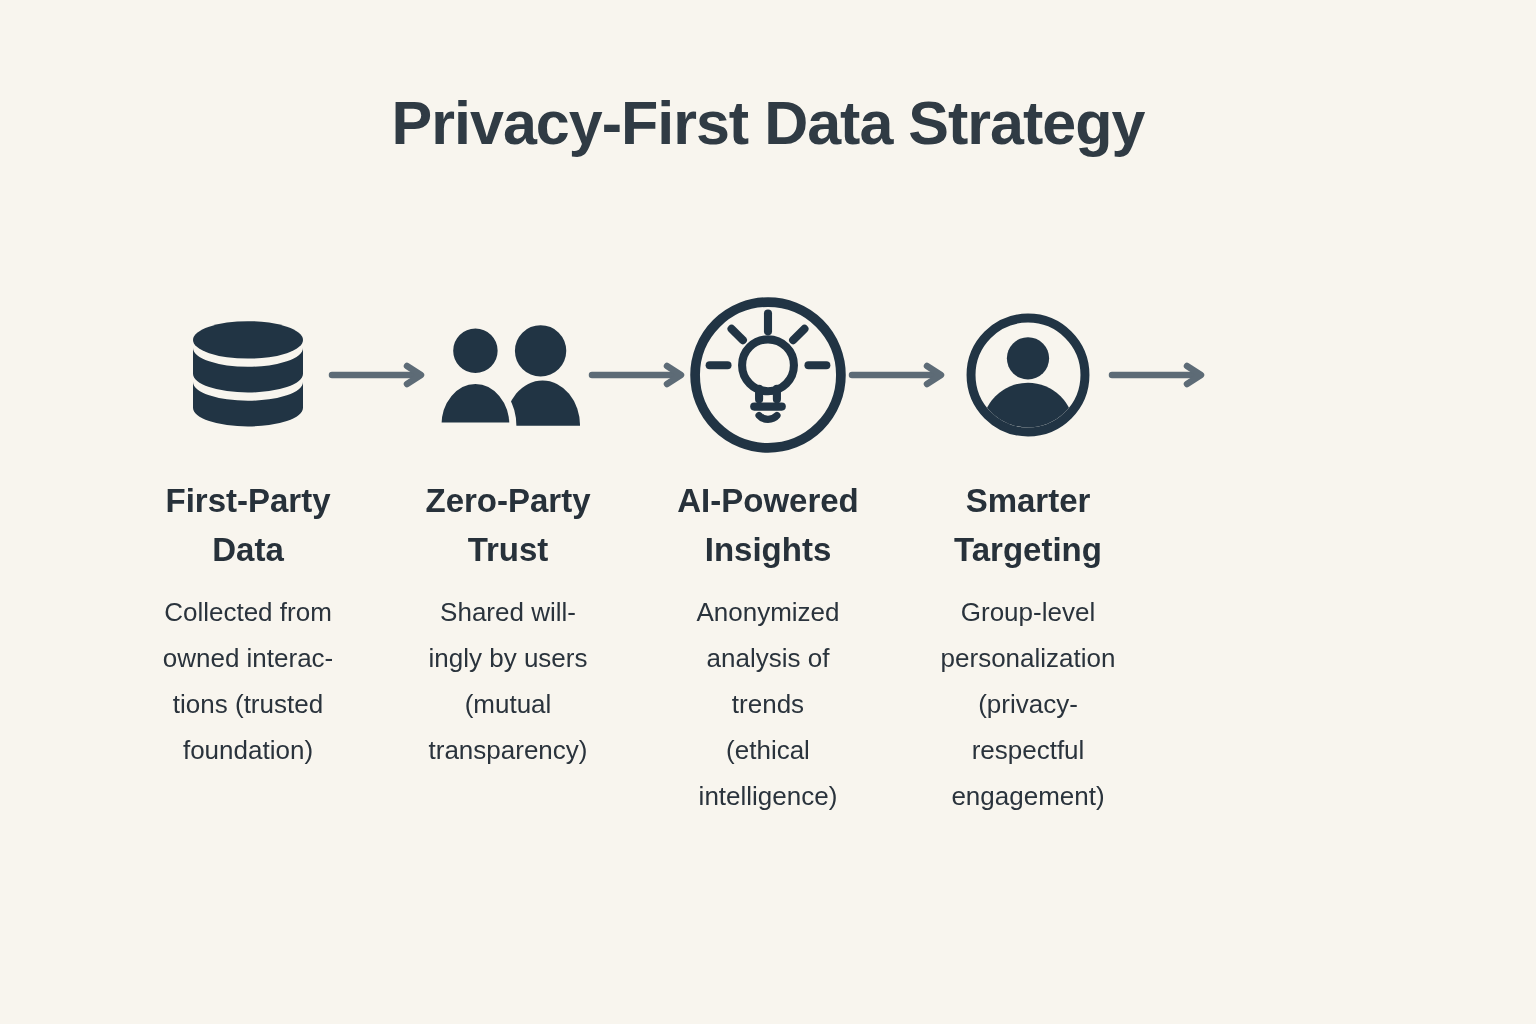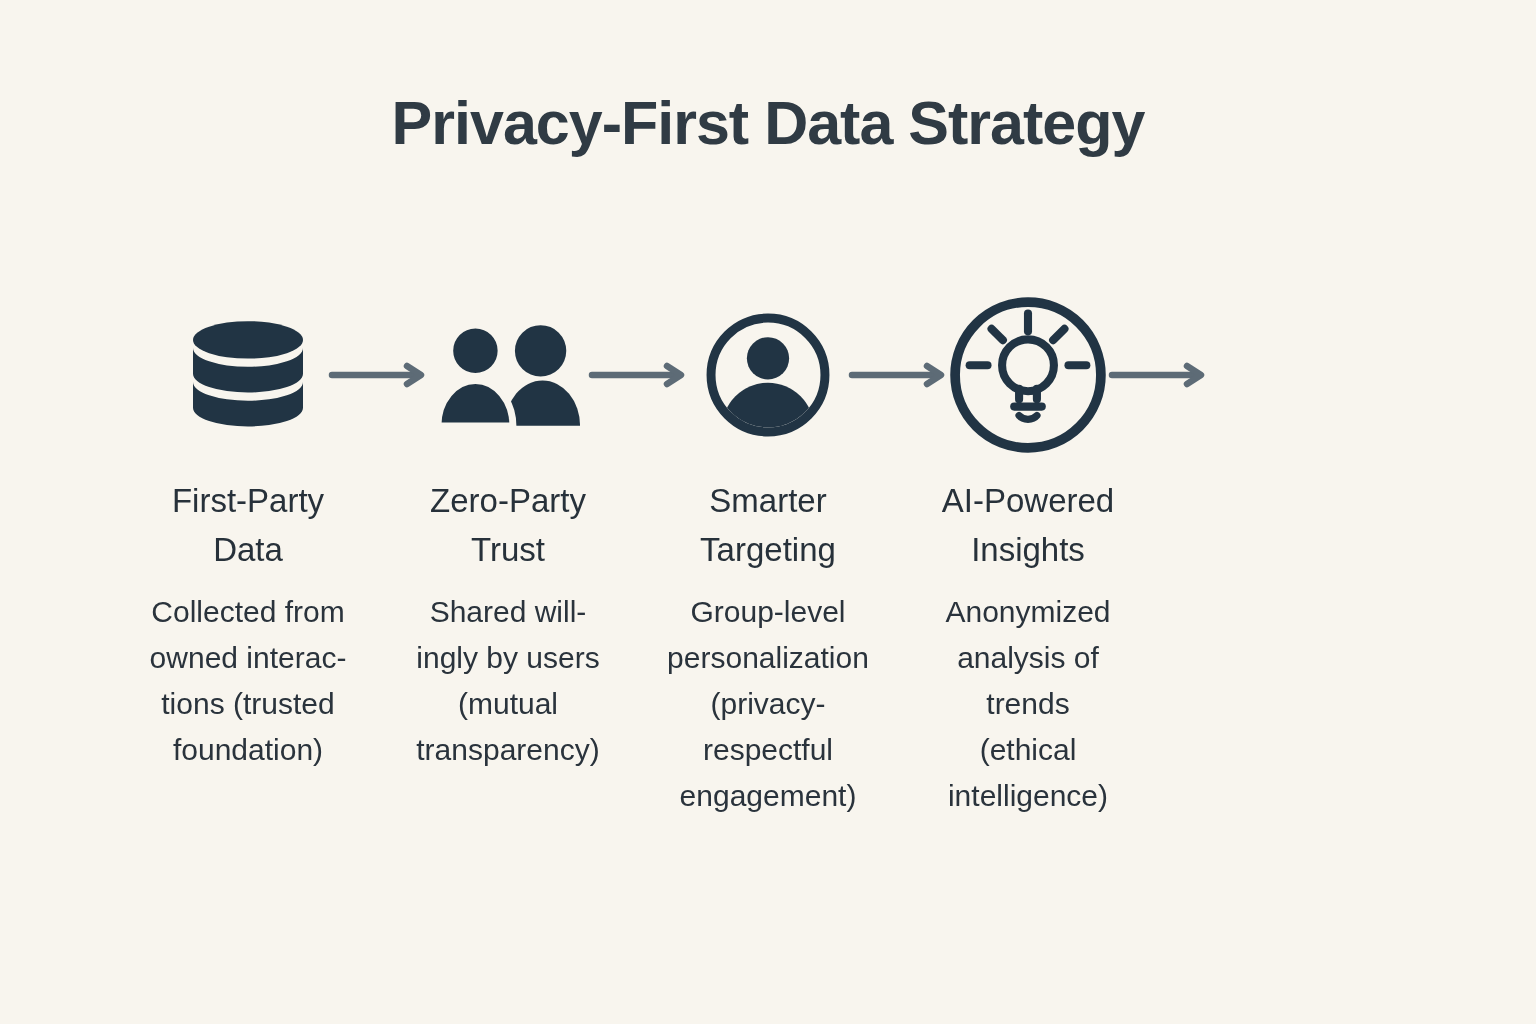--- a/index.html
+++ b/index.html
@@ -37,29 +37,29 @@
   }
   .icon-area {
     height: 170px;
     display: flex;
     align-items: center;
     justify-content: center;
   }
   .stage-title {
     margin: 16px 0 0 0;
     font-size: 33px;
-    font-weight: normal;
+    font-weight: bold;
     line-height: 49px;
     text-align: center;
     color: #27313a;
     white-space: pre-line;
   }
   .stage-desc {
     margin: 15px 0 0 0;
-    font-size: 30px;
+    font-size: 26px;
     line-height: 46px;
     text-align: center;
     color: #2a333c;
     white-space: pre-line;
   }
 
   .flow-arrow {
     position: absolute;
     top: 72px;
     width: 104px;
@@ -115,20 +115,46 @@
               </g>
             </svg>
           </span>
         </div>
         <h2 class="stage-title">Zero-Party
 Trust</h2>
         <p class="stage-desc">Shared will-
 ingly by users
 (mutual
 transparency)</p>
+      </div>
+
+      <div class="column">
+        <div class="icon-area">
+          <span>
+            <svg width="162" height="162" viewBox="0 0 100 100" fill="none" stroke="#213444" stroke-linecap="round">
+              <circle cx="50" cy="50" r="45" stroke-width="6"></circle>
+              <circle cx="50" cy="44" r="16" stroke-width="5"></circle>
+              <path d="M44.5 58.5 V65 M55.5 58.5 V65" stroke-width="5"></path>
+              <path d="M41.5 69.5 H58.5" stroke-width="5"></path>
+              <path d="M44.5 75 a6.5 5 0 0 0 11 0" stroke-width="4.5"></path>
+              <path d="M50 12 V23" stroke-width="5"></path>
+              <path d="M27.5 21.5 L34.5 28.5" stroke-width="5"></path>
+              <path d="M72.5 21.5 L65.5 28.5" stroke-width="5"></path>
+              <path d="M14 44 H25" stroke-width="5"></path>
+              <path d="M86 44 H75" stroke-width="5"></path>
+            </svg>
+          </span>
+        </div>
+        <h2 class="stage-title">AI-Powered
+Insights</h2>
+        <p class="stage-desc">Anonymized
+analysis of
+trends
+(ethical
+intelligence)</p>
       </div>
 
       <div class="column">
         <div class="icon-area">
           <span>
             <svg width="128" height="128" viewBox="0 0 100 100">
               <defs>
                 <clipPath id="personClip">
                     <circle cx="50" cy="50" r="41"></circle>
                   </clipPath>
@@ -143,46 +169,20 @@
         </div>
         <h2 class="stage-title">Smarter
 Targeting</h2>
         <p class="stage-desc">Group-level
 personalization
 (privacy-
 respectful
 engagement)</p>
       </div>
 
-      <div class="column">
-        <div class="icon-area">
-          <span>
-            <svg width="162" height="162" viewBox="0 0 100 100" fill="none" stroke="#213444" stroke-linecap="round">
-              <circle cx="50" cy="50" r="45" stroke-width="6"></circle>
-              <circle cx="50" cy="44" r="16" stroke-width="5"></circle>
-              <path d="M44.5 58.5 V65 M55.5 58.5 V65" stroke-width="5"></path>
-              <path d="M41.5 69.5 H58.5" stroke-width="5"></path>
-              <path d="M44.5 75 a6.5 5 0 0 0 11 0" stroke-width="4.5"></path>
-              <path d="M50 12 V23" stroke-width="5"></path>
-              <path d="M27.5 21.5 L34.5 28.5" stroke-width="5"></path>
-              <path d="M72.5 21.5 L65.5 28.5" stroke-width="5"></path>
-              <path d="M14 44 H25" stroke-width="5"></path>
-              <path d="M86 44 H75" stroke-width="5"></path>
-            </svg>
-          </span>
-        </div>
-        <h2 class="stage-title">AI-Powered
-Insights</h2>
-        <p class="stage-desc">Anonymized
-analysis of
-trends
-(ethical
-intelligence)</p>
-      </div>
-
 
     </div>
 
     <span class="flow-arrow a1">
       <svg width="104" height="26" viewBox="0 0 104 26" fill="none" stroke="#5d6b76" stroke-width="6.5" stroke-linecap="round" stroke-linejoin="round">
         <path d="M6 13 H88"></path>
           <path d="M81 4 L95 13 L81 22"></path>
       </svg>
     </span>
     <span class="flow-arrow a2">

